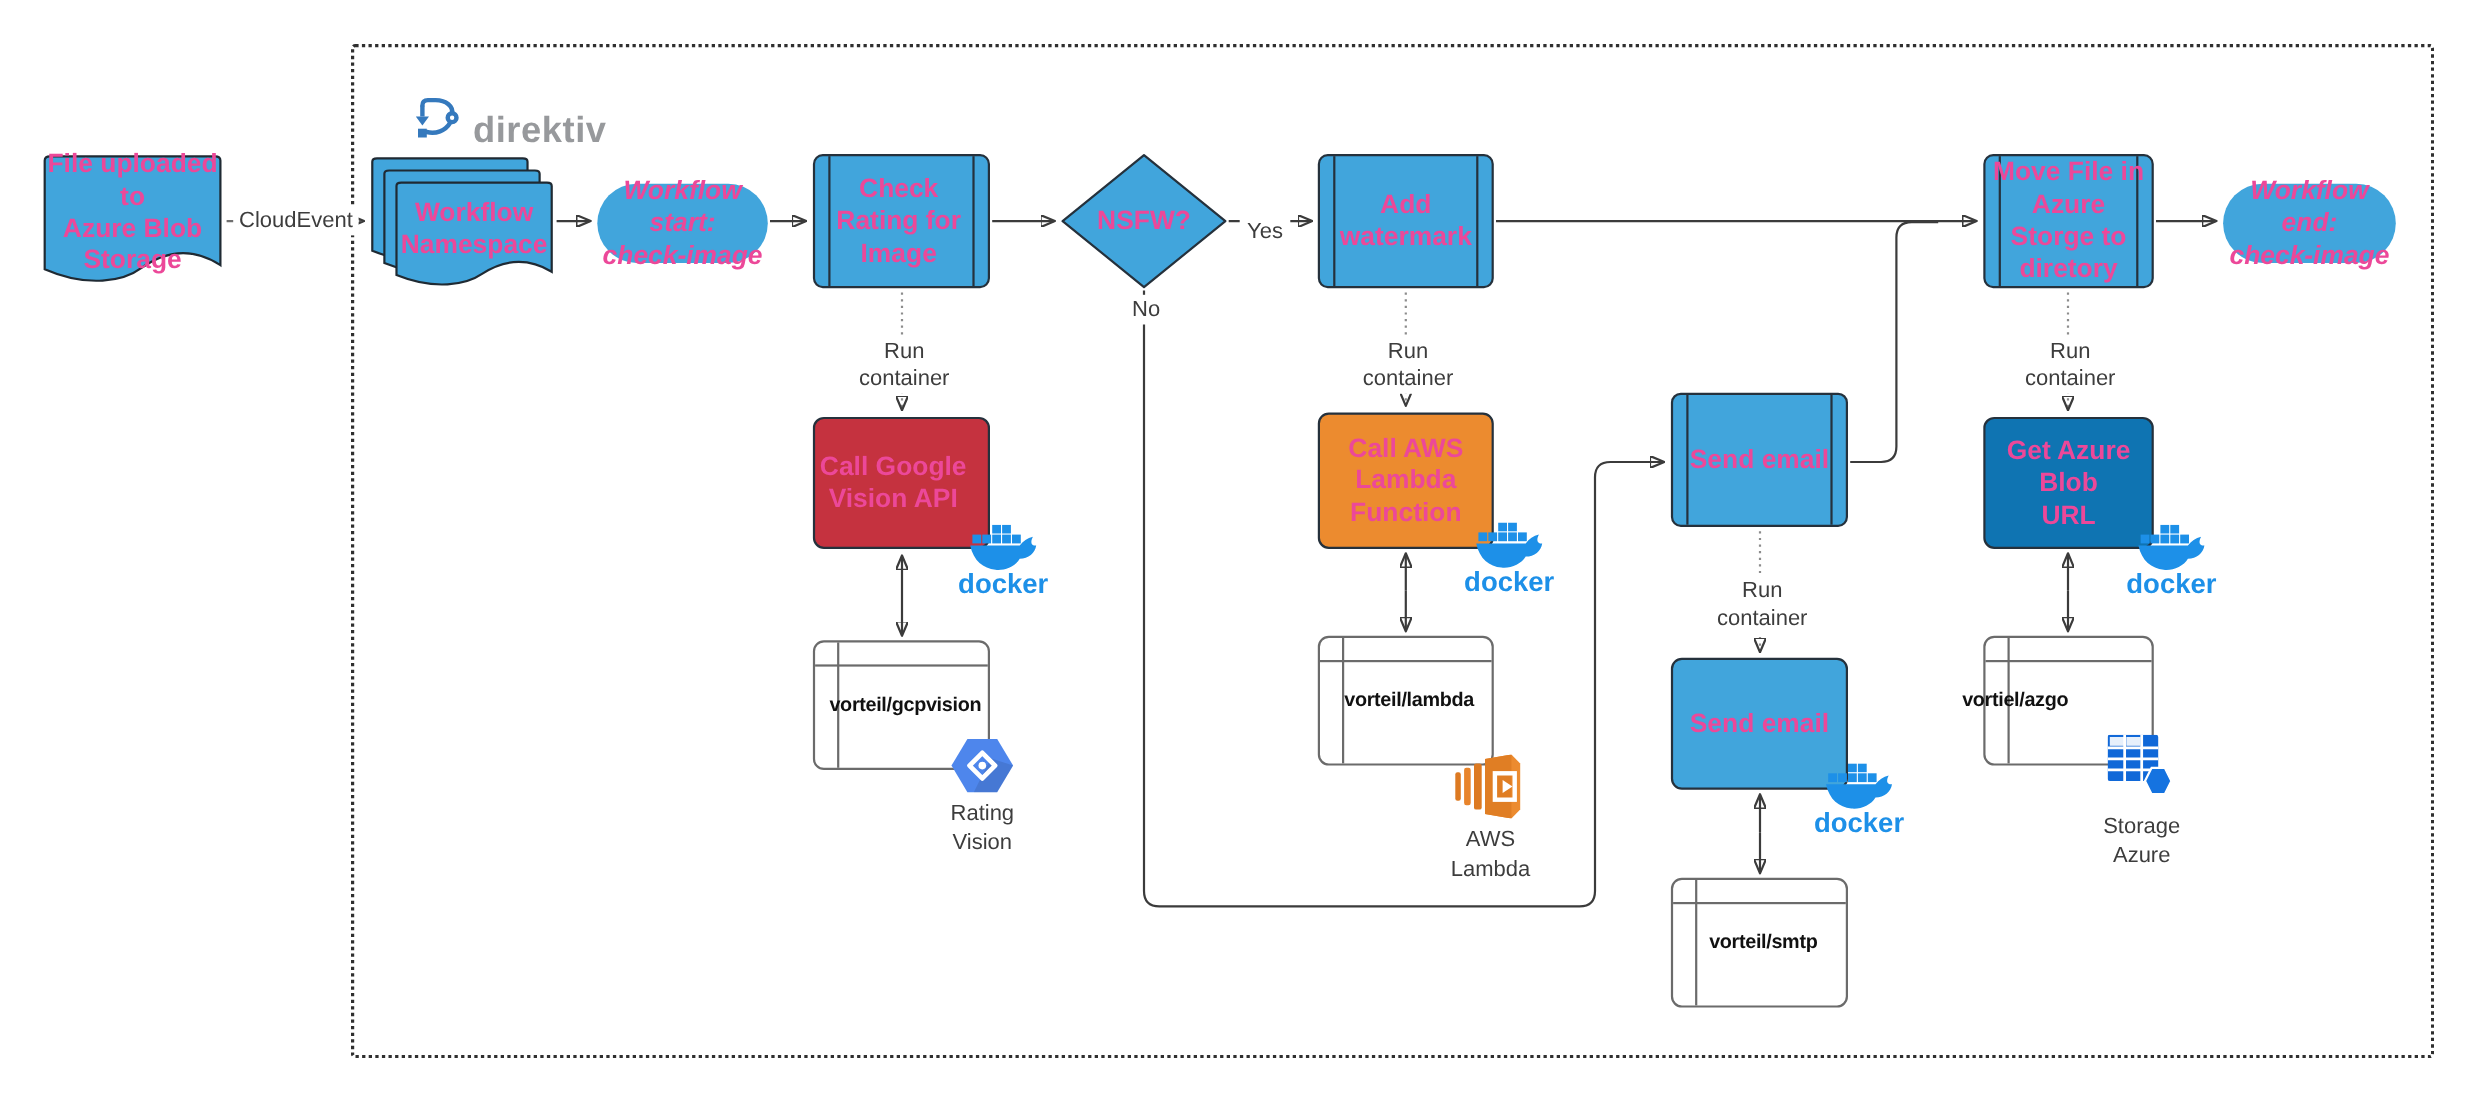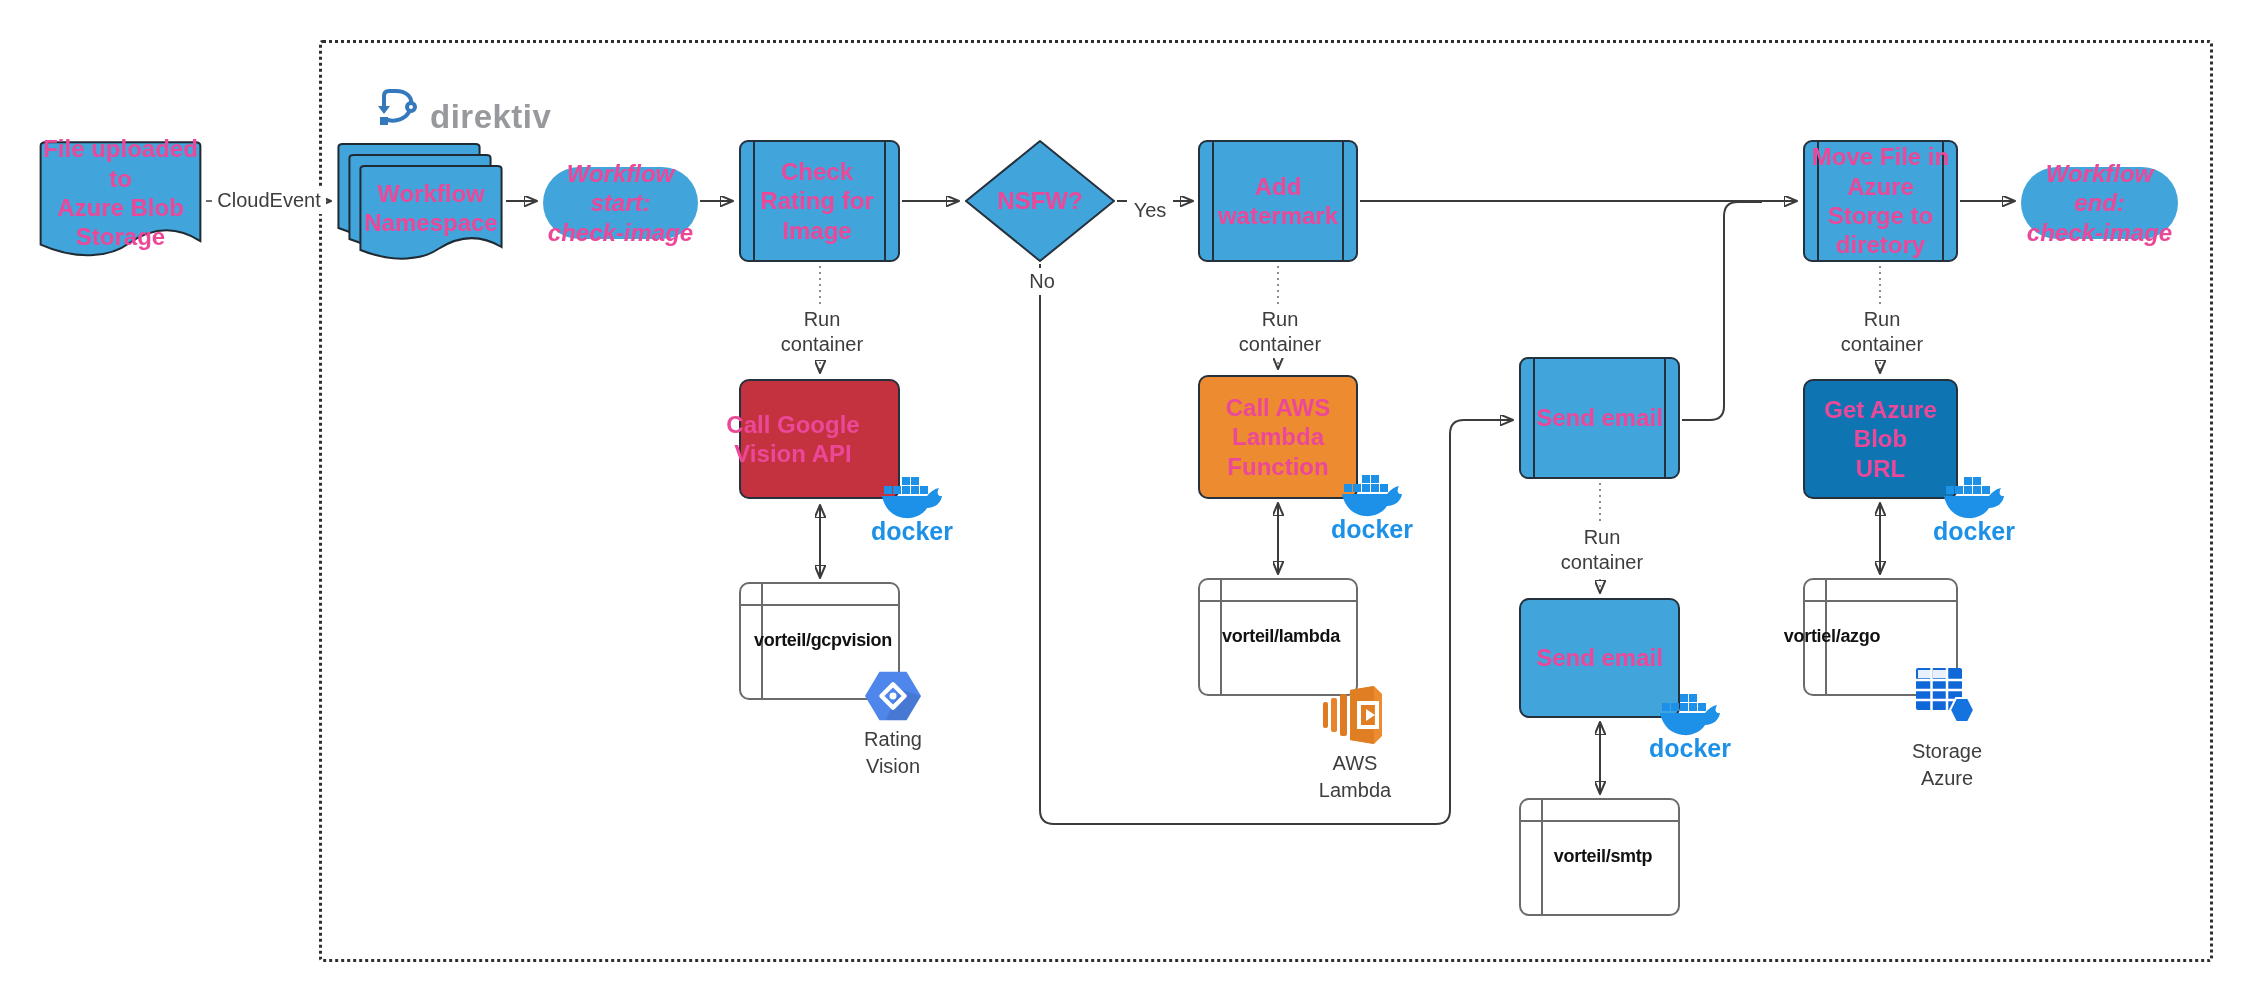--- a/index.html
+++ b/index.html
@@ -148,21 +148,21 @@
 <div class="node-label" style="left:1803px;top:140px;width:155px;height:122px;">Move File in
 Azure
 Storge to
 diretory</div>
 
 <div class="pill" style="left:2021px;top:167px;width:157px;height:72px;"></div>
 <div class="node-label pill-label" style="left:2021px;top:167px;width:157px;height:72px;">Workflow end:
 check-image</div>
 
 <div class="action" style="left:739px;top:379px;width:157px;height:116px;background:#C5323F;"></div>
-<div class="node-label" style="left:714px;top:379px;width:158px;height:120px;">Call Google
+<div class="node-label" style="left:733px;top:379px;width:158px;height:120px;">Call Google
 Vision API</div>
 
 <div class="action" style="left:1198px;top:375px;width:156px;height:120px;background:#EC8B2F;"></div>
 <div class="node-label" style="left:1198px;top:375px;width:160px;height:124px;">Call AWS
 Lambda
 Function</div>
 
 <div class="proc" style="left:1519px;top:357px;width:157px;height:118px;"></div>
 <div class="node-label" style="left:1519px;top:357px;width:161px;height:122px;">Send email</div>
 

